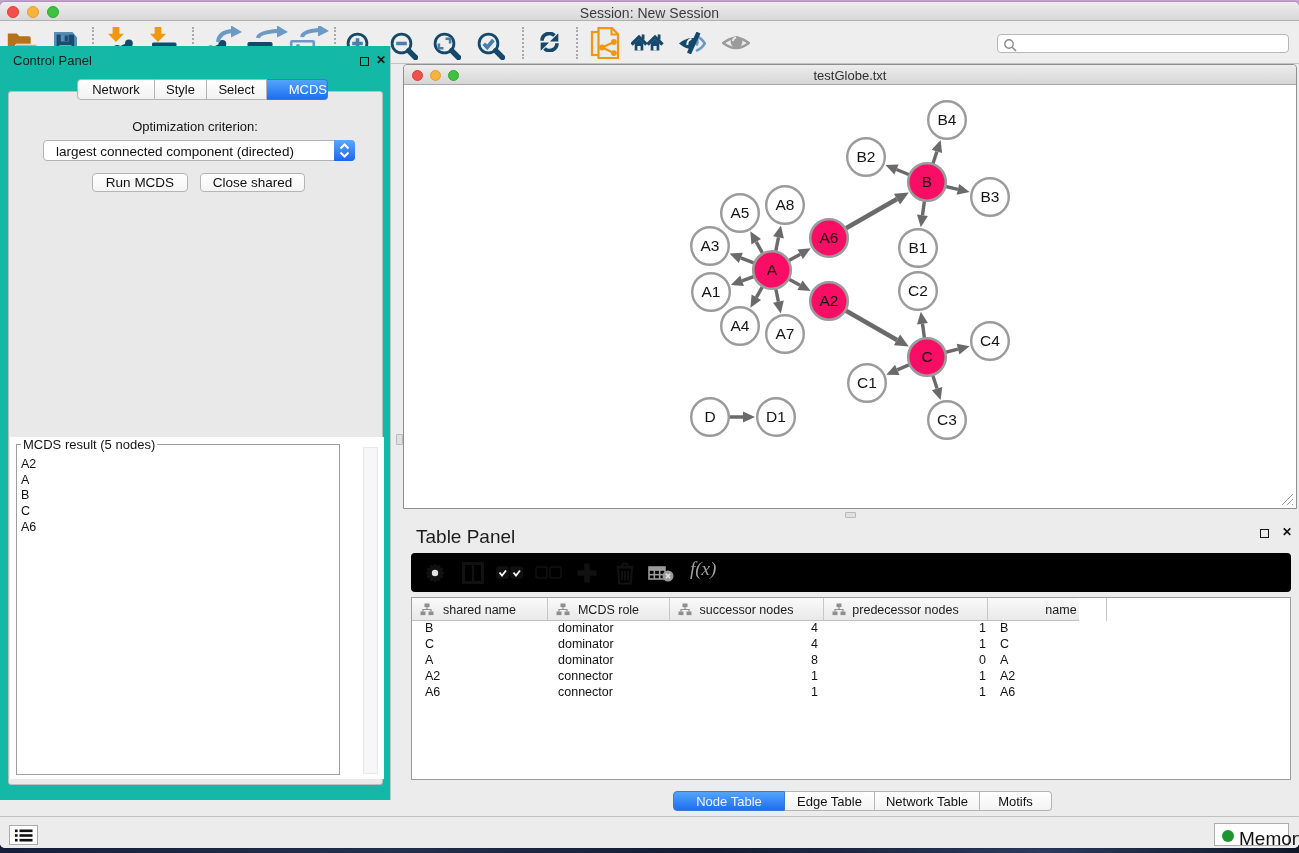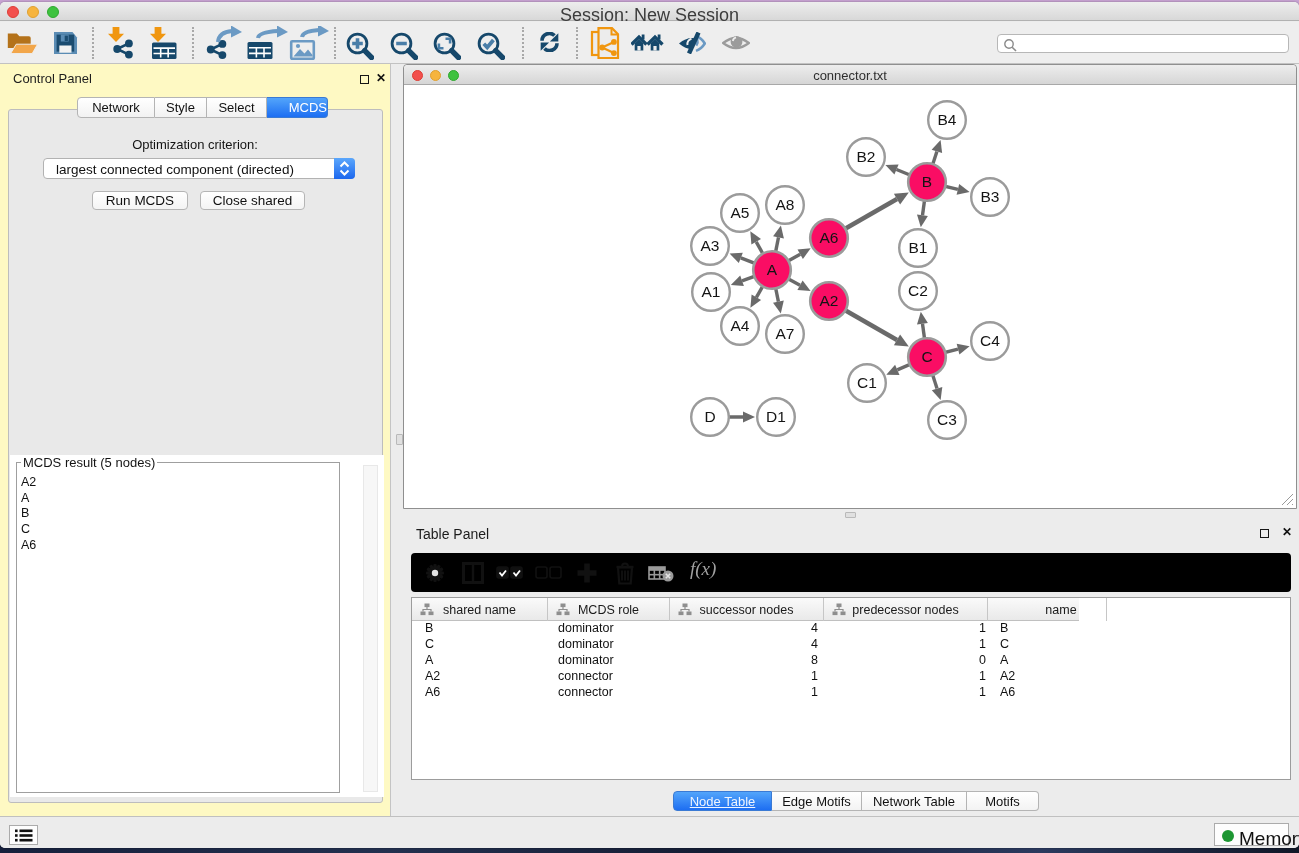--- a/index.html
+++ b/index.html
@@ -2,29 +2,29 @@
 <html><head>
 <meta charset="utf-8">
 <style>
 * { margin:0; padding:0; box-sizing:border-box; }
 html,body { width:1299px; height:853px; overflow:hidden; font-family:"Liberation Sans", sans-serif; }
 body { background: linear-gradient(90deg,#16203c,#23304f 30%,#141c33 55%,#2b3a5e 80%,#101727); position:relative; }
 #desktop-top { position:absolute; top:0; left:0; width:1299px; height:9px; background:#c7a3d2; }
 #appwin { position:absolute; left:0; top:2px; width:1299px; height:846px; background:#ececec; border-radius:5px; overflow:hidden; box-shadow:0 0 2px rgba(0,0,0,.4); }
 
 #titlebar { position:absolute; left:0; top:0; width:100%; height:19px; background:linear-gradient(#ededed,#d8d8d8); border-bottom:1px solid #b1b1b1; }
-#titlebar .title { position:absolute; width:100%; text-align:center; top:2.5px; font-size:18px; color:#3c3c3c; }
+#titlebar .title { position:absolute; width:100%; text-align:center; top:2.5px; font-size:14px; color:#3c3c3c; }
 .tl { position:absolute; top:3.5px; width:12px; height:12px; border-radius:50%; }
 
 #toolbar { position:absolute; left:0; top:20px; width:100%; height:42px; background:#eeeeee; border-bottom:1px solid #c2c2c2; }
 .tsep { position:absolute; top:5px; height:32px; width:0; border-left:2px dotted #a8a8a8; }
 .ticon { position:absolute; top:0; }
 #searchbox { position:absolute; left:997px; top:12px; width:292px; height:19px; background:#fff; border:1px solid #b7b7b7; border-radius:4px; }
 
-#cpanel { position:absolute; left:0; top:62px; width:391px; height:754px; background:#fef9c3; border-right:1px solid #c4c4c4; }
+#cpanel { position:absolute; left:0; top:44px; width:391px; height:754px; background:#14b8a6; border-right:1px solid #c4c4c4; }
 #cpanel .ptitle { position:absolute; left:13px; top:7px; font-size:13px; color:#1d1d1d; }
 .panelbtns { position:absolute; top:9px; font-size:12px; color:#111; }
 #tabpanel { position:absolute; left:8px; top:45px; width:375px; height:694px; border:1px solid #bdbdbd; border-radius:3px; background:#e9e9e9; }
 #tabs { position:absolute; left:77px; top:33px; height:21px; display:flex; z-index:5; }
 #tabs .tab { height:21px; line-height:20px; background:linear-gradient(#ffffff,#f2f2f2); border:1px solid #b4b4b4; border-left:none; font-size:13px; color:#111; text-align:center; padding:0 0; }
 #tabs .tab:first-child { border-left:1px solid #b4b4b4; border-radius:4px 0 0 4px; }
 #tabs .tab:last-child { border-radius:0 4px 4px 0; }
 #tabs .tab.sel { background:linear-gradient(#53a5fb,#1d6ef2); color:#fff; border-color:#3a7ad4;text-align:right; }
 #optlabel { position:absolute; width:100%; text-align:center; top:73px; font-size:13px; color:#141414; }
 #combo { position:absolute; left:43px; top:94px; width:312px; height:21px; background:#fff; border:1px solid #b2b2b2; border-radius:4px; }
@@ -35,21 +35,21 @@
 #mcdsetch { position:absolute; left:6px; top:7px; width:324px; height:331px; border:1px solid #9f9f9f; }
 #mcdslegend { position:absolute; left:4px; top:-8px; background:#fff; padding:0 2px; font-size:13px; color:#141414; }
 #mlist .row { position:absolute; left:11px; font-size:12.5px; color:#111; height:16px; line-height:16px; }
 #mscroll { position:absolute; left:353px; top:10px; width:15px; height:327px; background:#f7f7f7; border:1px solid #e8e8e8; }
 
 #netwin { position:absolute; left:403px; top:62px; width:894px; height:445px; border:1px solid #8f8f8f; background:#fff; border-radius:4px 4px 0 0; }
 #nettitle { position:absolute; left:0; top:0; width:100%; height:20px; background:linear-gradient(#ededed,#d6d6d6); border-bottom:1px solid #a8a8a8; border-radius:4px 4px 0 0; }
 #nettitle .title { position:absolute; width:100%; text-align:center; top:3px; font-size:13px; color:#2f2f2f; }
 
 #tpanel { position:absolute; left:403px; top:518px; width:896px; height:296px; background:#ececec; }
-#tpanel .ptitle { position:absolute; left:13px; top:6px; font-size:14px; color:#1d1d1d; }
+#tpanel .ptitle { position:absolute; left:13px; top:6px; font-size:19px; color:#1d1d1d; }
 #ttoolbar { position:absolute; left:8px; top:33px; width:880px; height:39px; background:#000000; border-radius:4px; }
 #ttable { position:absolute; left:8px; top:77px; width:880px; height:183px; background:#fff; border:1px solid #9c9c9c; }
 #thead { position:absolute; left:0; top:0; width:667px; height:23px; background:linear-gradient(#fafafa,#e9e9e9); border-bottom:1px solid #c0c0c0; }
 .hcell { position:absolute; top:0; height:23px; border-right:1px solid #c6c6c6; }
 .hcell span { position:absolute; width:100%; text-align:center; top:5px; font-size:12.5px; color:#1a1a1a; }
 .trow { position:absolute; width:100%; height:17px; font-size:12.5px; color:#111; }
 .trow div { position:absolute; top:1px; }
 #btabs { position:absolute; left:270px; top:271px; height:20px; display:flex; }
 #btabs .tab { height:20px; line-height:19px; background:linear-gradient(#ffffff,#f3f3f3); border:1px solid #b4b4b4; border-left:none; font-size:13px; color:#111; text-align:center; }
 #btabs .tab:first-child { border-left:1px solid #b4b4b4; border-radius:4px 0 0 4px; }
@@ -228,21 +228,21 @@
   </div>
 
   <div class="knob" style="left:396px; top:432px; width:7px; height:11px;"></div>
   <div class="knob" style="left:845px; top:510px; width:11px; height:6px;"></div>
 
   <div id="netwin">
     <div id="nettitle">
       <div class="tl" style="left:8px; top:4.5px; width:11px; height:11px; background:#f2504d; border:0.5px solid #dd3e36;"></div>
       <div class="tl" style="left:26px; top:4.5px; width:11px; height:11px; background:#f6b43e; border:0.5px solid #e0a030;"></div>
       <div class="tl" style="left:44px; top:4.5px; width:11px; height:11px; background:#3ec23f; border:0.5px solid #2fa82f;"></div>
-      <div class="title">connector.txt</div>
+      <div class="title">testGlobe.txt</div>
     </div>
     <svg id="graph" style="position:absolute; left:0px; top:20px;" width="893" height="424" viewBox="404 85 893 424">
 <line x1="772.0" y1="270.0" x2="742.0" y2="280.8" stroke="#6a6a6a" stroke-width="3.4"></line>
 <polygon points="730.8,284.9 740.2,275.6 743.9,286.0" fill="#6a6a6a"></polygon>
 <line x1="772.0" y1="270.0" x2="740.8" y2="257.9" stroke="#6a6a6a" stroke-width="3.4"></line>
 <polygon points="729.6,253.6 742.8,252.8 738.8,263.0" fill="#6a6a6a"></polygon>
 <line x1="772.0" y1="270.0" x2="756.4" y2="297.3" stroke="#6a6a6a" stroke-width="3.4"></line>
 <polygon points="750.4,307.8 751.6,294.6 761.1,300.1" fill="#6a6a6a"></polygon>
 <line x1="772.0" y1="270.0" x2="756.2" y2="241.8" stroke="#6a6a6a" stroke-width="3.4"></line>
 <polygon points="750.3,231.3 761.0,239.1 751.4,244.5" fill="#6a6a6a"></polygon>
@@ -447,22 +447,22 @@
         </div>
         <div class="trow" style="top:86.0px;">
           <div style="left:13px;">A6</div>
           <div style="left:146px;">connector</div>
           <div style="left:258px; width:148px; text-align:right;">1</div>
           <div style="left:412px; width:162px; text-align:right;">1</div>
           <div style="left:588px;">A6</div>
         </div>
     </div>
     <div id="btabs">
-      <div class="tab sel" style="width:99px;text-decoration:underline;">Node Table</div>
-      <div class="tab" style="width:90px;">Edge Motifs</div>
+      <div class="tab sel" style="width:112px;">Node Table</div>
+      <div class="tab" style="width:90px;">Edge Table</div>
       <div class="tab" style="width:105px;">Network Table</div>
       <div class="tab" style="width:72px;">Motifs</div>
     </div>
   </div>
 
   <div id="statusbar">
     <div id="sb-left">
         <svg style="position:absolute;left:5px;top:3px;" width="18" height="13" viewBox="0 0 18 13">
           <g fill="#111">
             <rect x="0" y="0.5" width="2.6" height="2.6"></rect>

